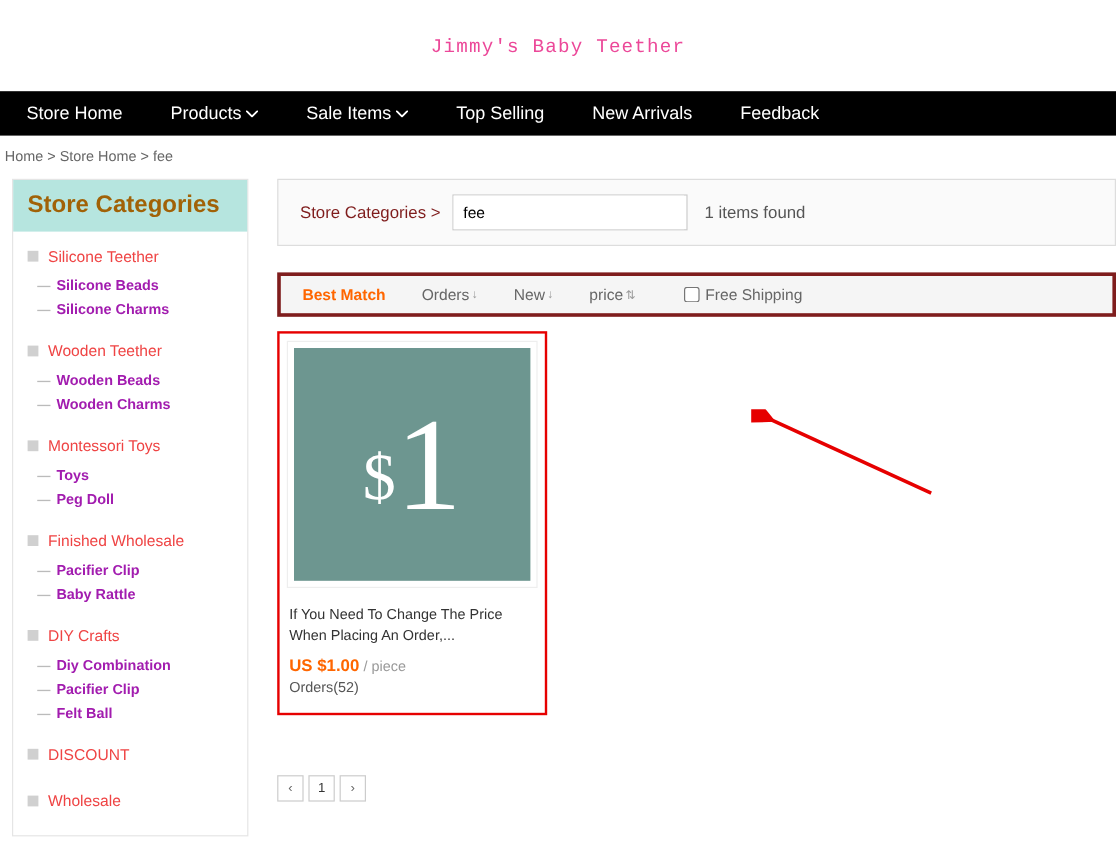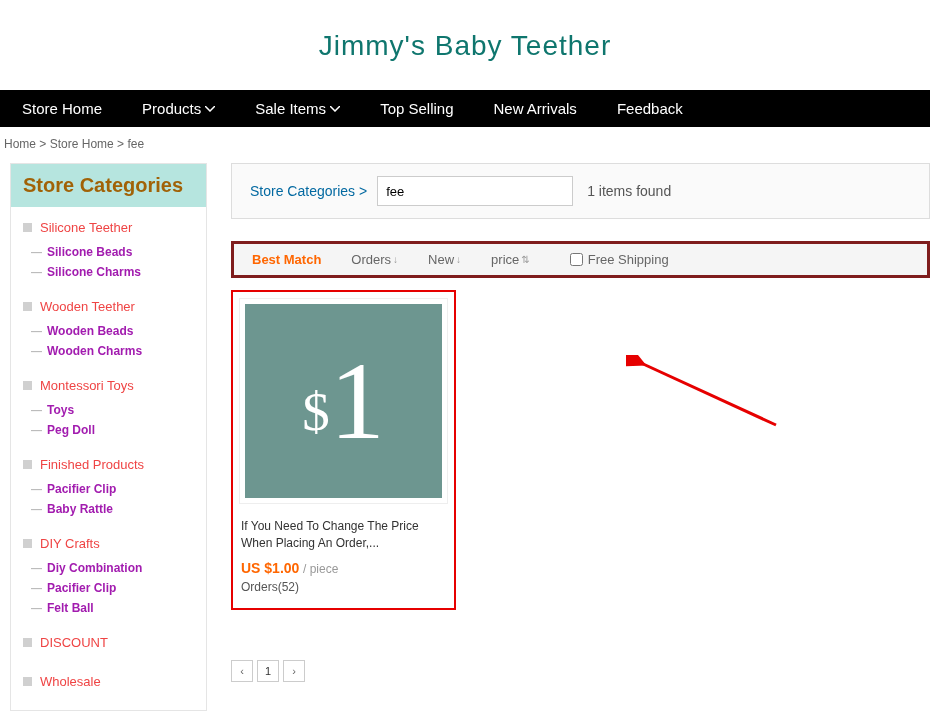--- a/index.html
+++ b/index.html
@@ -1,35 +1,35 @@
 <!DOCTYPE html>
 <html><head>
 <meta charset="utf-8">
 <style>
 * { margin: 0; padding: 0; box-sizing: border-box; }
 body { font-family: Arial, Helvetica, sans-serif; font-size: 13px; color: #333; background: #fff; width: 930px; }
 .store-header { text-align: center; padding: 30px 0 28px; }
-.store-header h1 { font-size: 28px; font-weight: normal; color: #0f766e; letter-spacing: 1px; font-family: Liberation Sans, sans-serif; }
+.store-header h1 { font-size: 16px; font-weight: normal; color: #ec4899; letter-spacing: 1px; font-family: Liberation Mono, monospace; }
 .nav-bar { background: #000; height: 37px; display: flex; align-items: center; padding: 0 22px; gap: 40px; }
 .nav-item { color: #fff; font-size: 15px; display: flex; align-items: center; gap: 4px; cursor: pointer; }
 .chev-down { width: 10px; height: 6px; display: inline-block; }
 .chev-down svg { display: block; }
 .breadcrumb { padding: 10px 4px 12px; font-size: 12px; color: #666; }
 .breadcrumb a { color: #666; text-decoration: none; }
 .main-layout { display: flex; align-items: flex-start; gap: 24px; padding: 0 0 20px 10px; }
 .sidebar { width: 197px; border: 1px solid #e5e5e5; background: #fff; }
 .sidebar-title { background: #b6e5df; color: #a16207; font-size: 20px; padding: 10px 12px; font-weight: bold; }
 .cat-group { padding: 6px 12px 4px; }
 .cat-head { display: flex; align-items: center; gap: 8px; padding: 7px 0; color: #ef4444; font-size: 13px; cursor: pointer; }
 .cat-square { width: 9px; height: 9px; background: #d0d0d0; flex-shrink: 0; }
 .cat-sub { color: #a21caf; font-size: 12px; padding: 3px 0 3px 8px; cursor: pointer; font-weight: bold; }
 .cat-sub::before { content: "—"; color: #bbb; margin-right: 5px; font-size: 11px; }
 .content { flex: 1; padding-right: 0; }
 .search-bar { border: 1px solid #ddd; background: #fafafa; display: flex; align-items: center; padding: 12px 18px; gap: 10px; }
-.search-label { font-size: 14px; color: #0369a1; }
+.search-label { font-size: 14px; color: #7f1d1d; }
 .search-input-wrap { display: flex; align-items: center; border: 1px solid #ccc; background: #fff; height: 30px; width: 196px; position: relative; }
 .search-input { border: none; outline: none; padding: 0 8px; font-size: 13px; height: 100%; flex: 1; }
 .search-icon { width: 16px; height: 16px; margin: 0 8px; cursor: pointer; }
 .items-found { font-size: 14px; color: #555; margin-left: 4px; }
 .sort-bar { background: #f5f5f5; border: 3px solid #7f1d1d; display: flex; align-items: center; padding: 8px 18px; gap: 30px; margin-top: 22px; font-size: 13px; }
 .sort-item { color: #666; cursor: pointer; display: flex; align-items: center; gap: 2px; }
 .sort-item.active { color: #f60; font-weight: bold; }
 .sort-arrow { font-size: 10px; color: #999; }
 .free-ship { display: flex; align-items: center; gap: 5px; margin-left: 10px; color: #666; }
 .product-grid { margin-top: 12px; }
@@ -117,21 +117,21 @@
           <div class="cat-head">
             <span class="cat-square"></span>
             <span>Montessori Toys</span>
           </div>
           <div class="cat-sub">Toys</div>
           <div class="cat-sub">Peg Doll</div>
         </div>
         <div class="cat-group">
           <div class="cat-head">
             <span class="cat-square"></span>
-            <span>Finished Products</span>
+            <span>Finished Wholesale</span>
           </div>
           <div class="cat-sub">Pacifier Clip</div>
           <div class="cat-sub">Baby Rattle</div>
         </div>
         <div class="cat-group">
           <div class="cat-head">
             <span class="cat-square"></span>
             <span>DIY Crafts</span>
           </div>
           <div class="cat-sub">Diy Combination</div>

